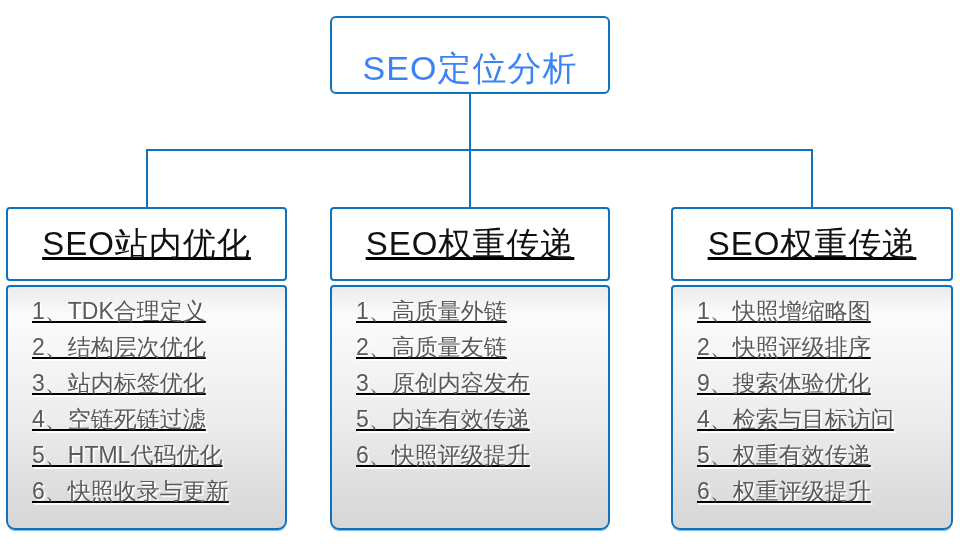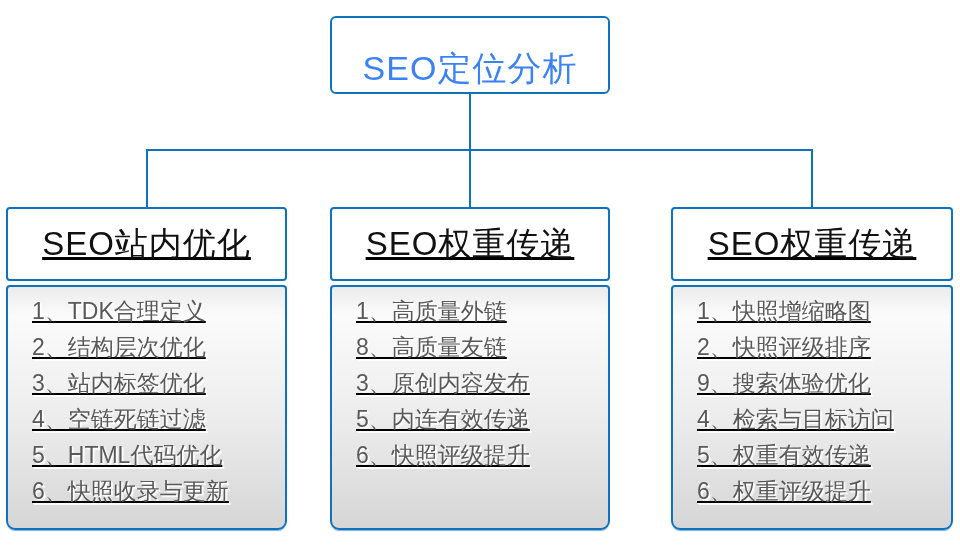--- a/index.html
+++ b/index.html
@@ -80,21 +80,21 @@
       <div class="list-item">6、快照收录与更新</div>
     </div>
   </div>
 
   <div class="column" id="col-1">
     <div class="col-header">
       <span>SEO权重传递</span>
     </div>
     <div class="col-body">
       <div class="list-item">1、高质量外链</div>
-      <div class="list-item">8、高质量友链</div>
+      <div class="list-item">2、高质量友链</div>
       <div class="list-item">3、原创内容发布</div>
       <div class="list-item">5、内连有效传递</div>
       <div class="list-item">6、快照评级提升</div>
     </div>
   </div>
 
   <div class="column" id="col-2">
     <div class="col-header">
       <span>SEO权重传递</span>
     </div>

